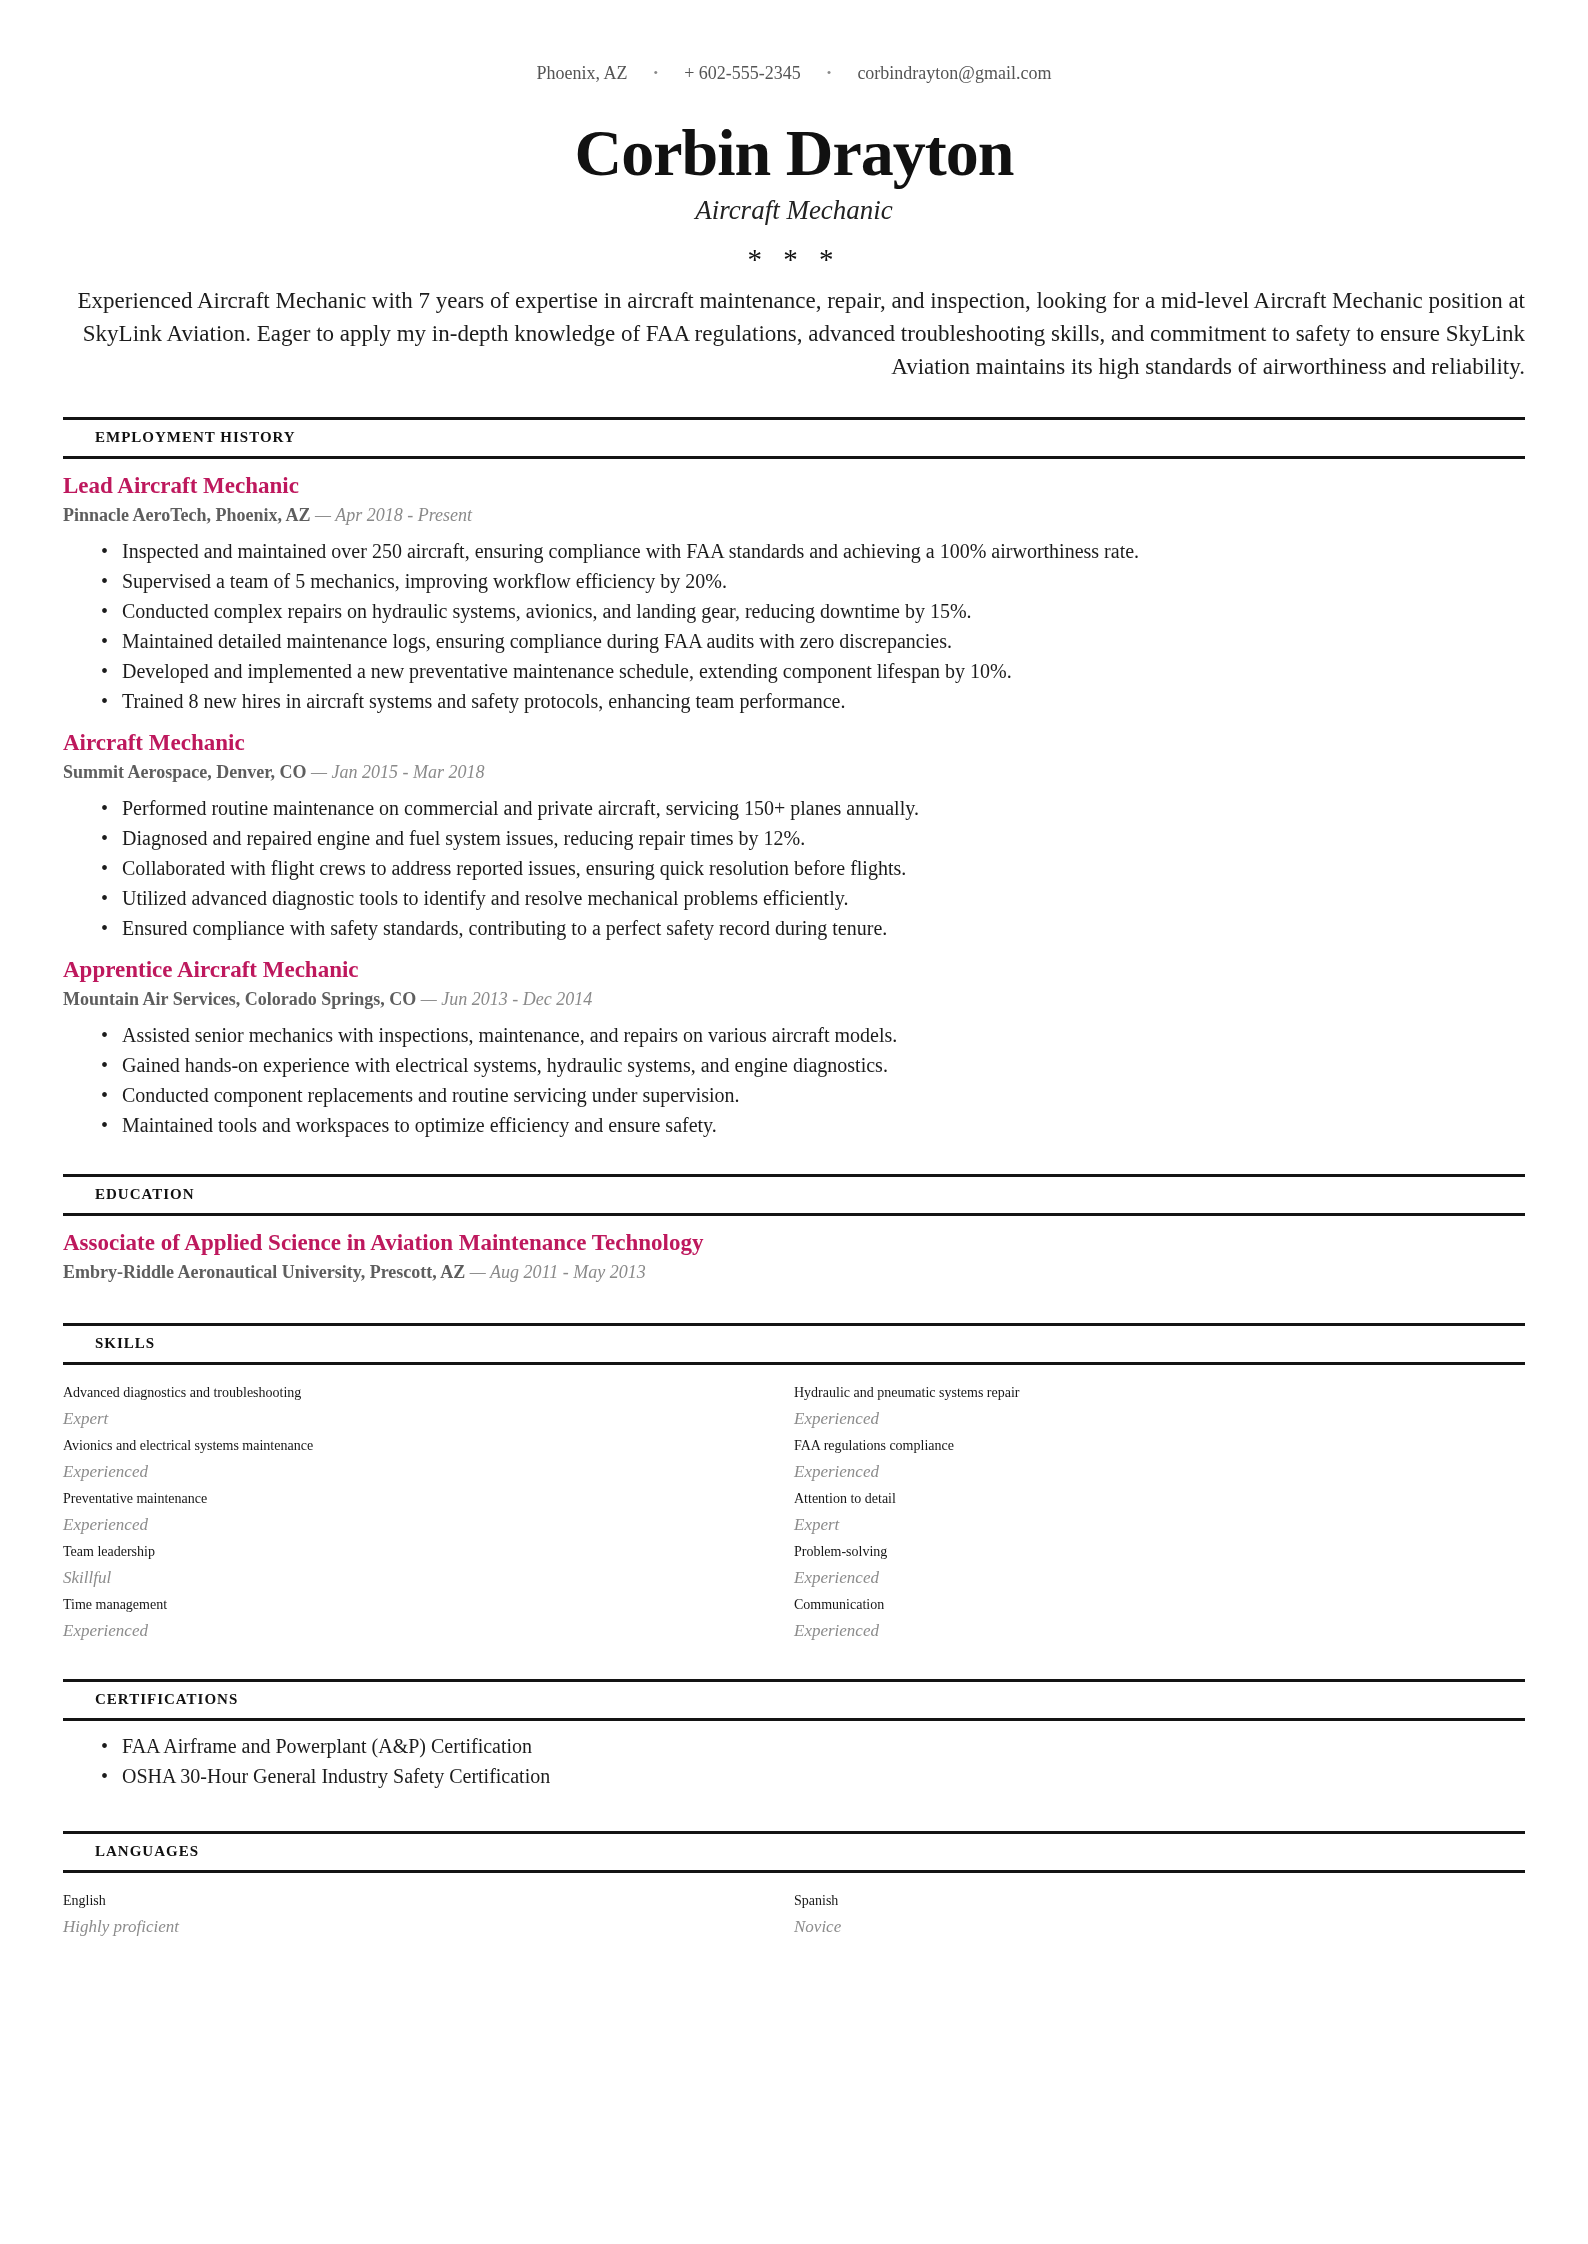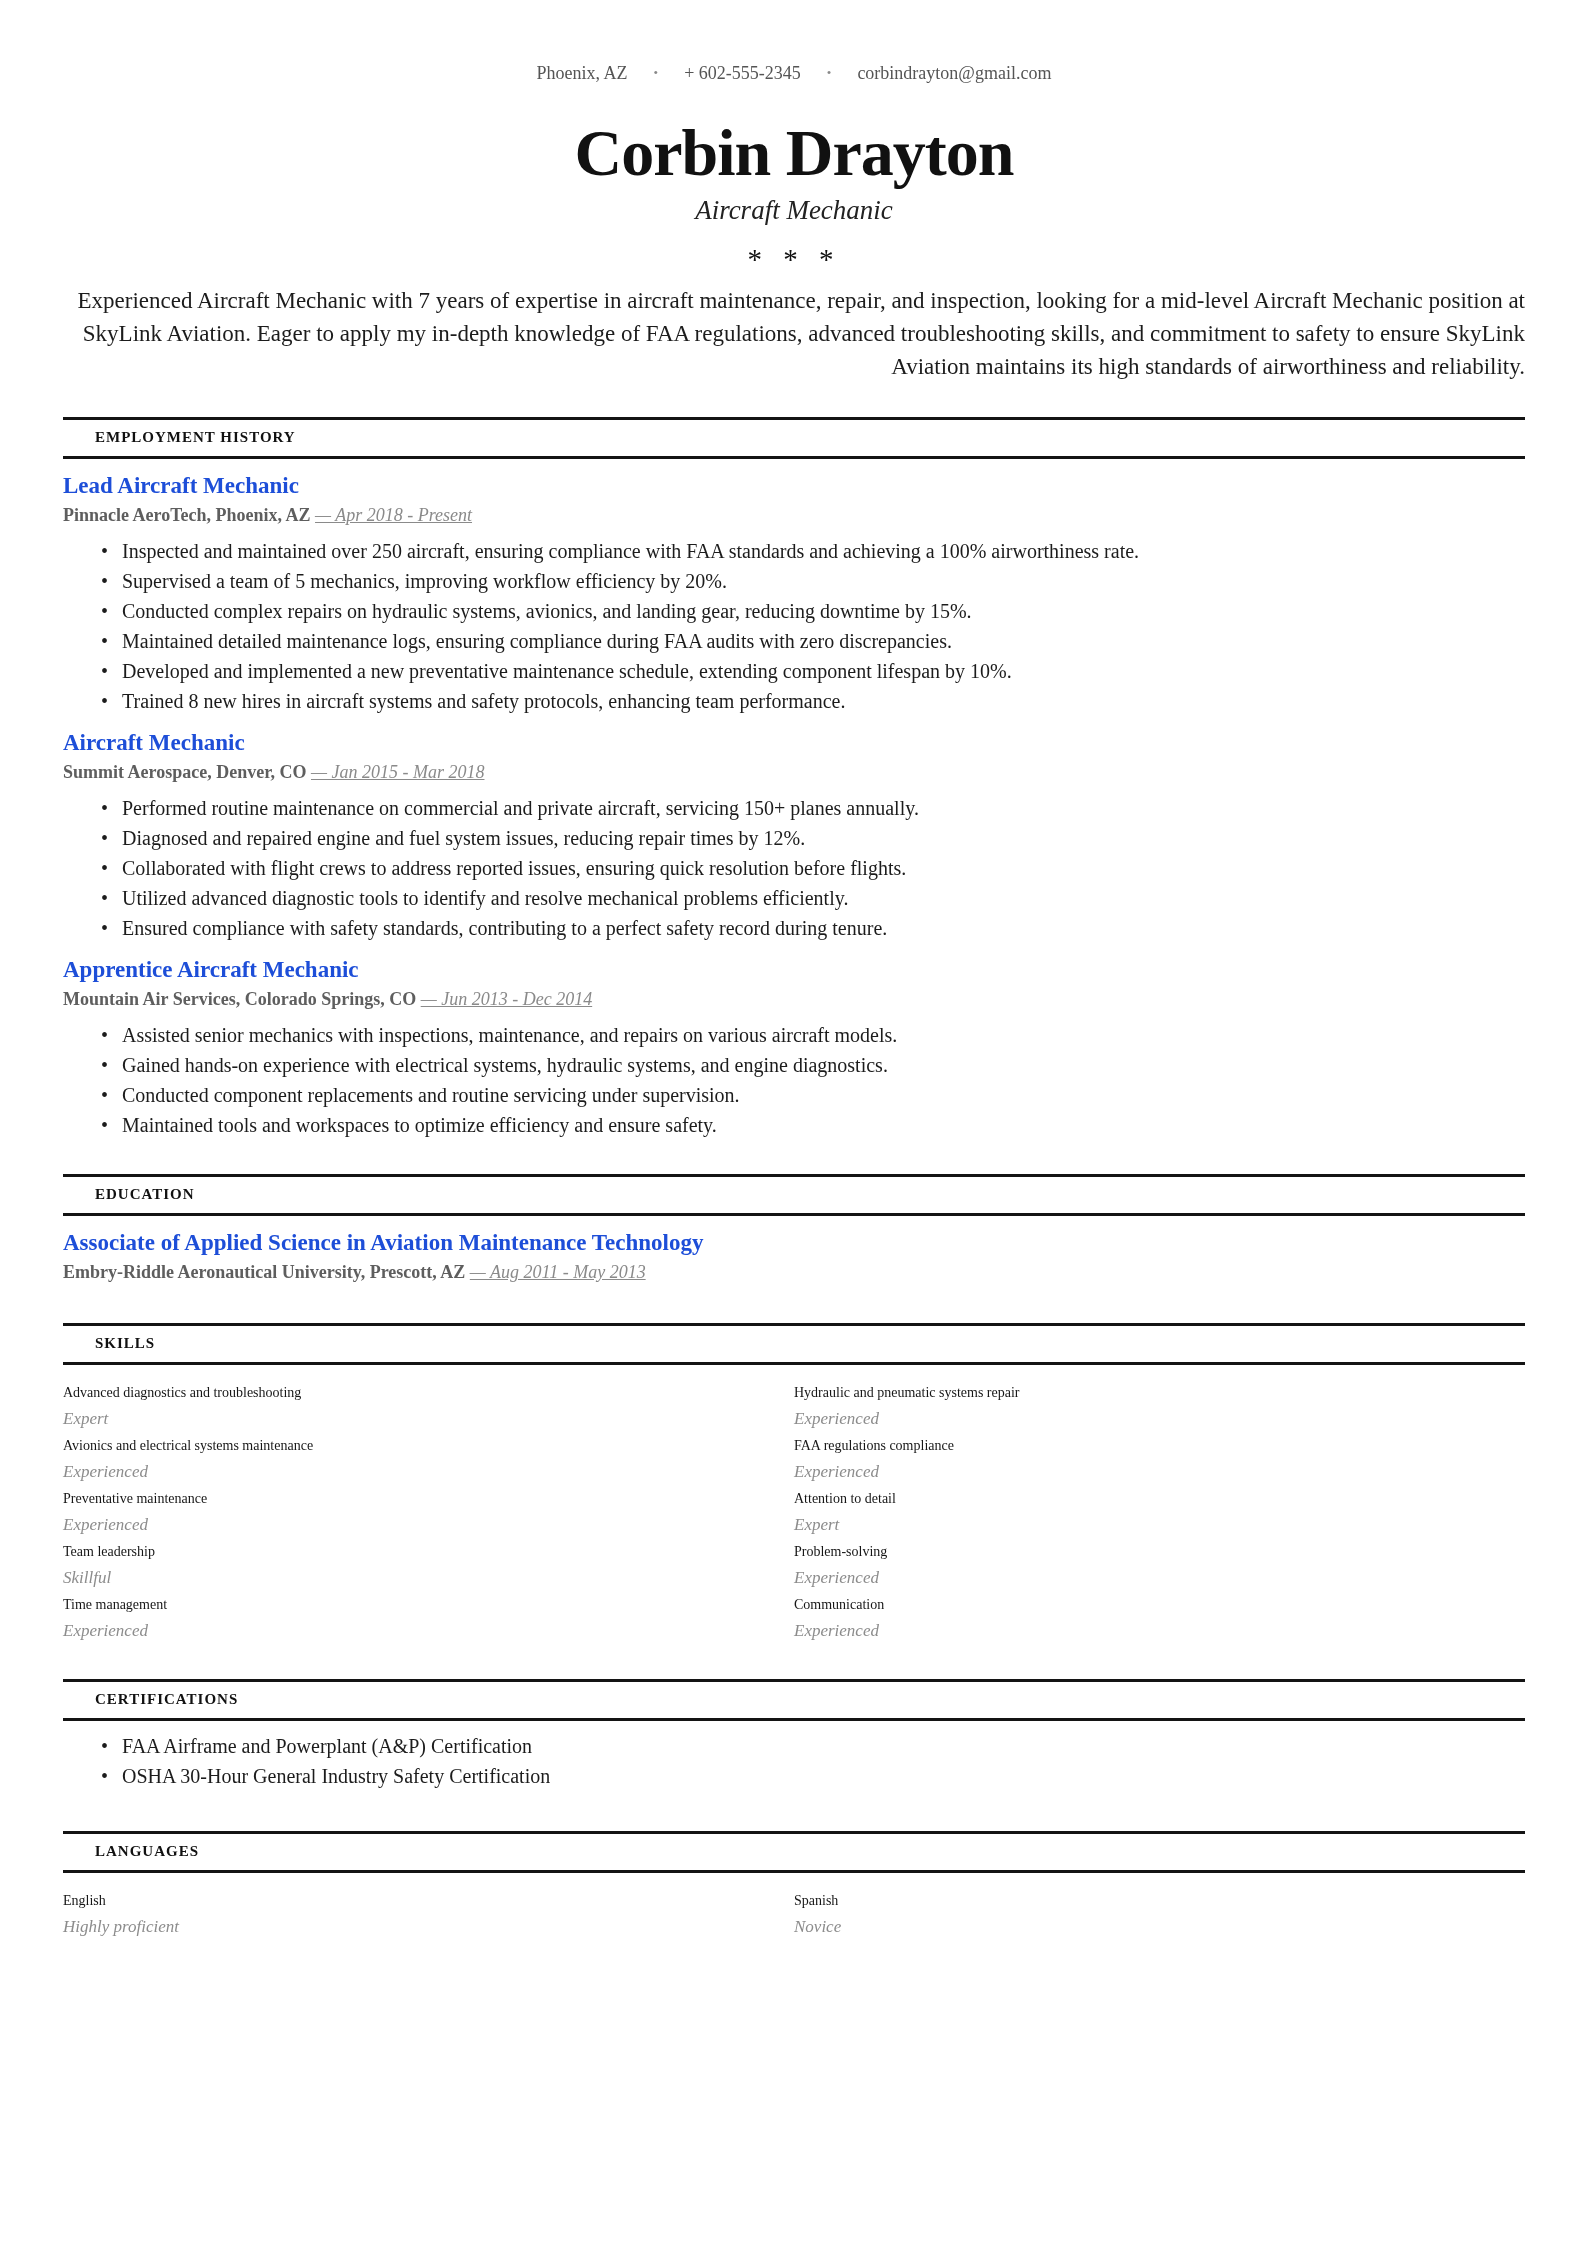--- a/index.html
+++ b/index.html
@@ -22,24 +22,24 @@
     text-align:right; font-size:23px; line-height:33px; color:#1c1c1c;
     margin:12px 0 0 0;
   }
   
   .sec-h {
     margin:34px 0 0 0; padding:4px 0 5px 32px;
     border-top:3px solid #141414; border-bottom:3px solid #141414;
     font-size:15px; font-weight:700; letter-spacing:1px; color:#111111; line-height:27px;
   }
   .sec-h.gap-lg { margin-top:40px; }
-  .entry-title { font-size:23px; font-weight:700; color:#1d4ed8; margin:13px 0 0 0; line-height:27px; }
+  .entry-title { font-size:23px; font-weight:700; color:#be185d; margin:13px 0 0 0; line-height:27px; }
   .entry-meta  { font-size:18px; margin-top:6px; line-height:21px; }
   .company { font-weight:700; color:#5e5e5e; }
-  .dates   { font-style:italic; color:#8a8a8a;text-decoration:underline; }
+  .dates   { font-style:italic; color:#8a8a8a; }
   ul.blist { list-style:none; margin:10px 0 0 0; padding:0; }
   ul.blist li {
     position:relative; padding-left:59px; font-size:20px; line-height:30px; color:#1c1c1c;
   }
   ul.blist li::before { content:"•"; position:absolute; left:38px; top:0; color:#1c1c1c; }
   
   .two-col { display:grid; grid-template-columns:1fr 1fr; margin-top:15px; }
   .kv { margin-bottom:4px; }
   .kv .kv-name  { font-size:14px; color:#161616; line-height:25px; }
   .kv .kv-level { font-size:17px; font-style:italic; color:#8c8c8c; margin-top:4px; line-height:20px; }

